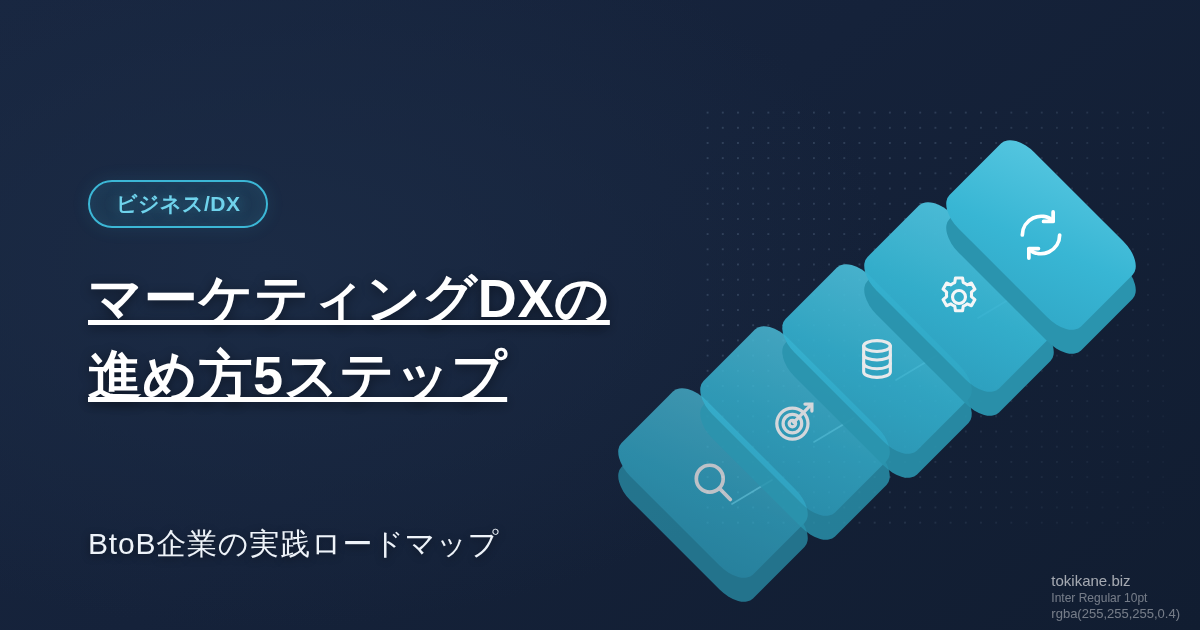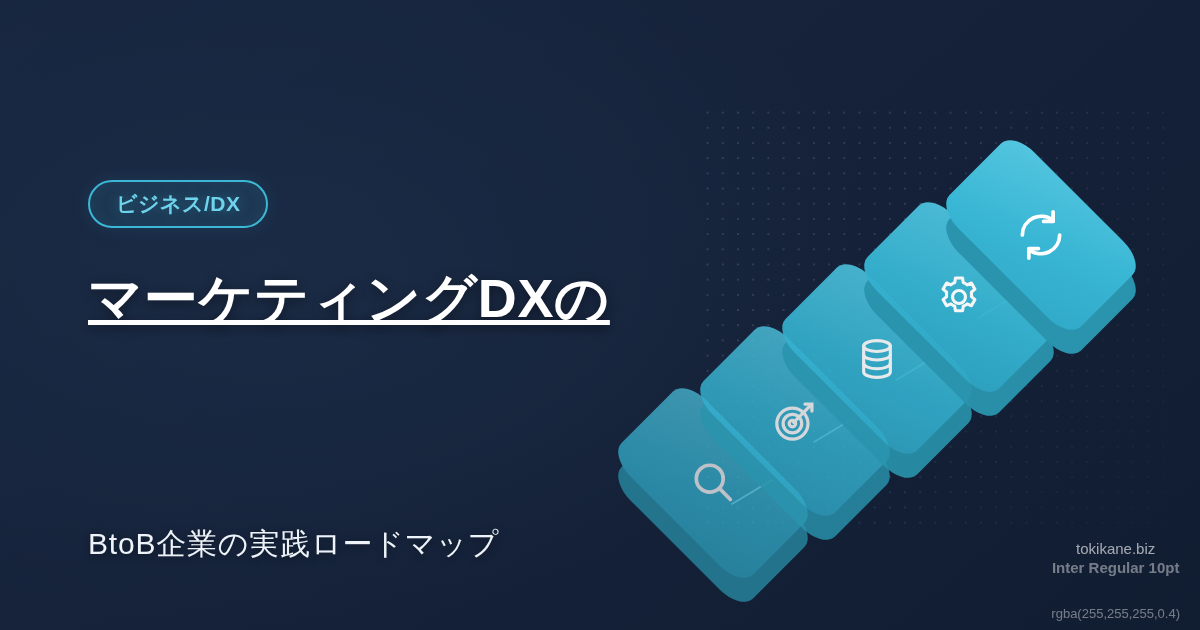--- a/index.html
+++ b/index.html
@@ -131,20 +131,21 @@
 <div id="canvas">
 
   <div class="dotfield"></div>
 
   <div class="content">
 
     <div class="badge">ビジネス/DX</div>
 
     <div class="title">
       <span class="line">マーケティングDXの</span>
+      <span class="line">進め方5ステップ</span>
     </div>
 
     <div class="subtitle">BtoB企業の実践ロードマップ</div>
   </div>
 
   <div class="stack">
 
     <svg class="connectors" width="580" height="520" viewBox="0 0 580 520">
       <g stroke="#dfe8ef" stroke-width="1.6" stroke-linecap="round" opacity="0.62">
         <line x1="112" y1="444" x2="152" y2="420"></line>
@@ -210,19 +211,19 @@
         <svg width="56" height="56" viewBox="0 0 24 24" fill="none" stroke="#ffffff" stroke-width="1.6" stroke-linecap="round" stroke-linejoin="round">
           <path d="M20 12 a8 8 0 0 1 -13.2 6.1"></path>
           <path d="M4 12 a8 8 0 0 1 13.2 -6.1"></path>
           <path d="M17.2 2.1 L17.2 6.2 L13.1 6.2"></path>
           <path d="M6.8 21.9 L6.8 17.8 L10.9 17.8"></path>
         </svg>
       </div>
     </div>
   </div>
 
-  <div style="position:absolute; right:20px; bottom:8px; text-align:center; line-height:1.25;">
+  <div style="position:absolute; right:20px; bottom:8px; text-align:left; line-height:1.25;">
     <div style="color:rgba(255,255,255,0.62); font-size:15px;">tokikane.biz</div>
-    <div style="color:rgba(255,255,255,0.42); font-size:15px;font-weight:bold;">Inter Regular 10pt</div>
-    <div style="color:rgba(255,255,255,0.42); font-size:13px;margin-top:28px;">rgba(255,255,255,0.4)</div>
+    <div style="color:rgba(255,255,255,0.42); font-size:12px;">Inter Regular 10pt</div>
+    <div style="color:rgba(255,255,255,0.42); font-size:13px;">rgba(255,255,255,0.4)</div>
   </div>
 
 </div>
 
 </body></html>

